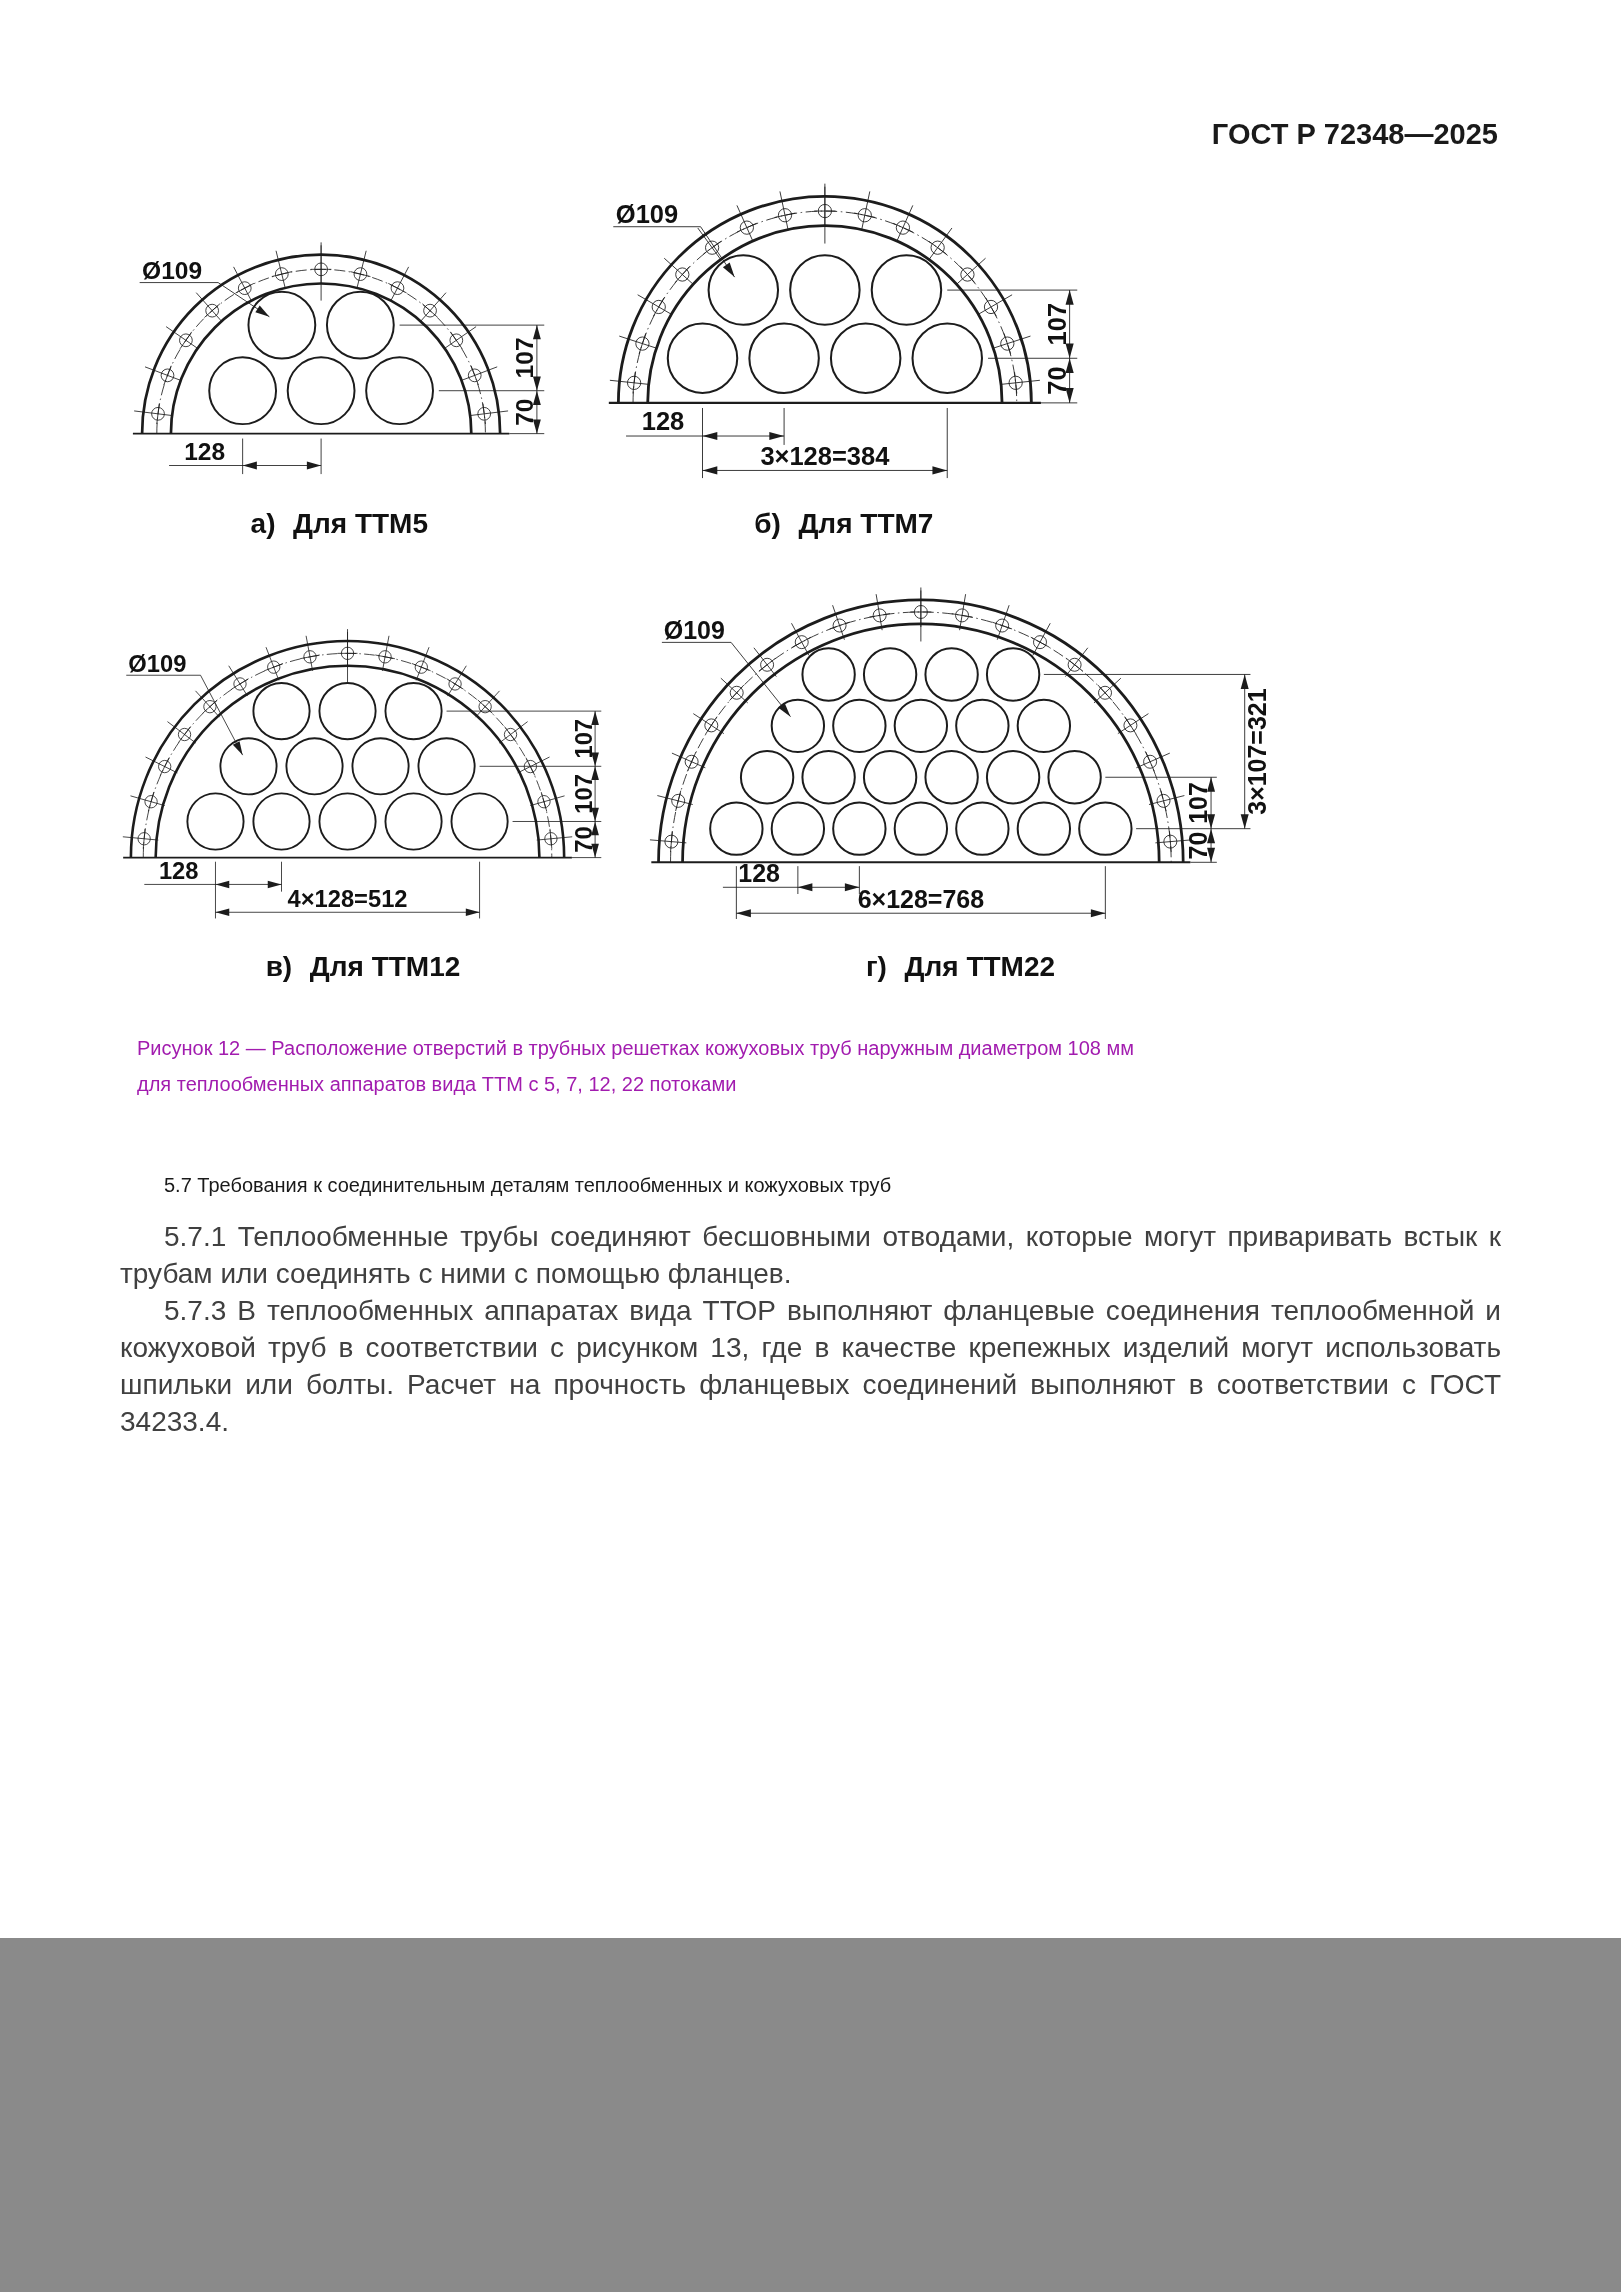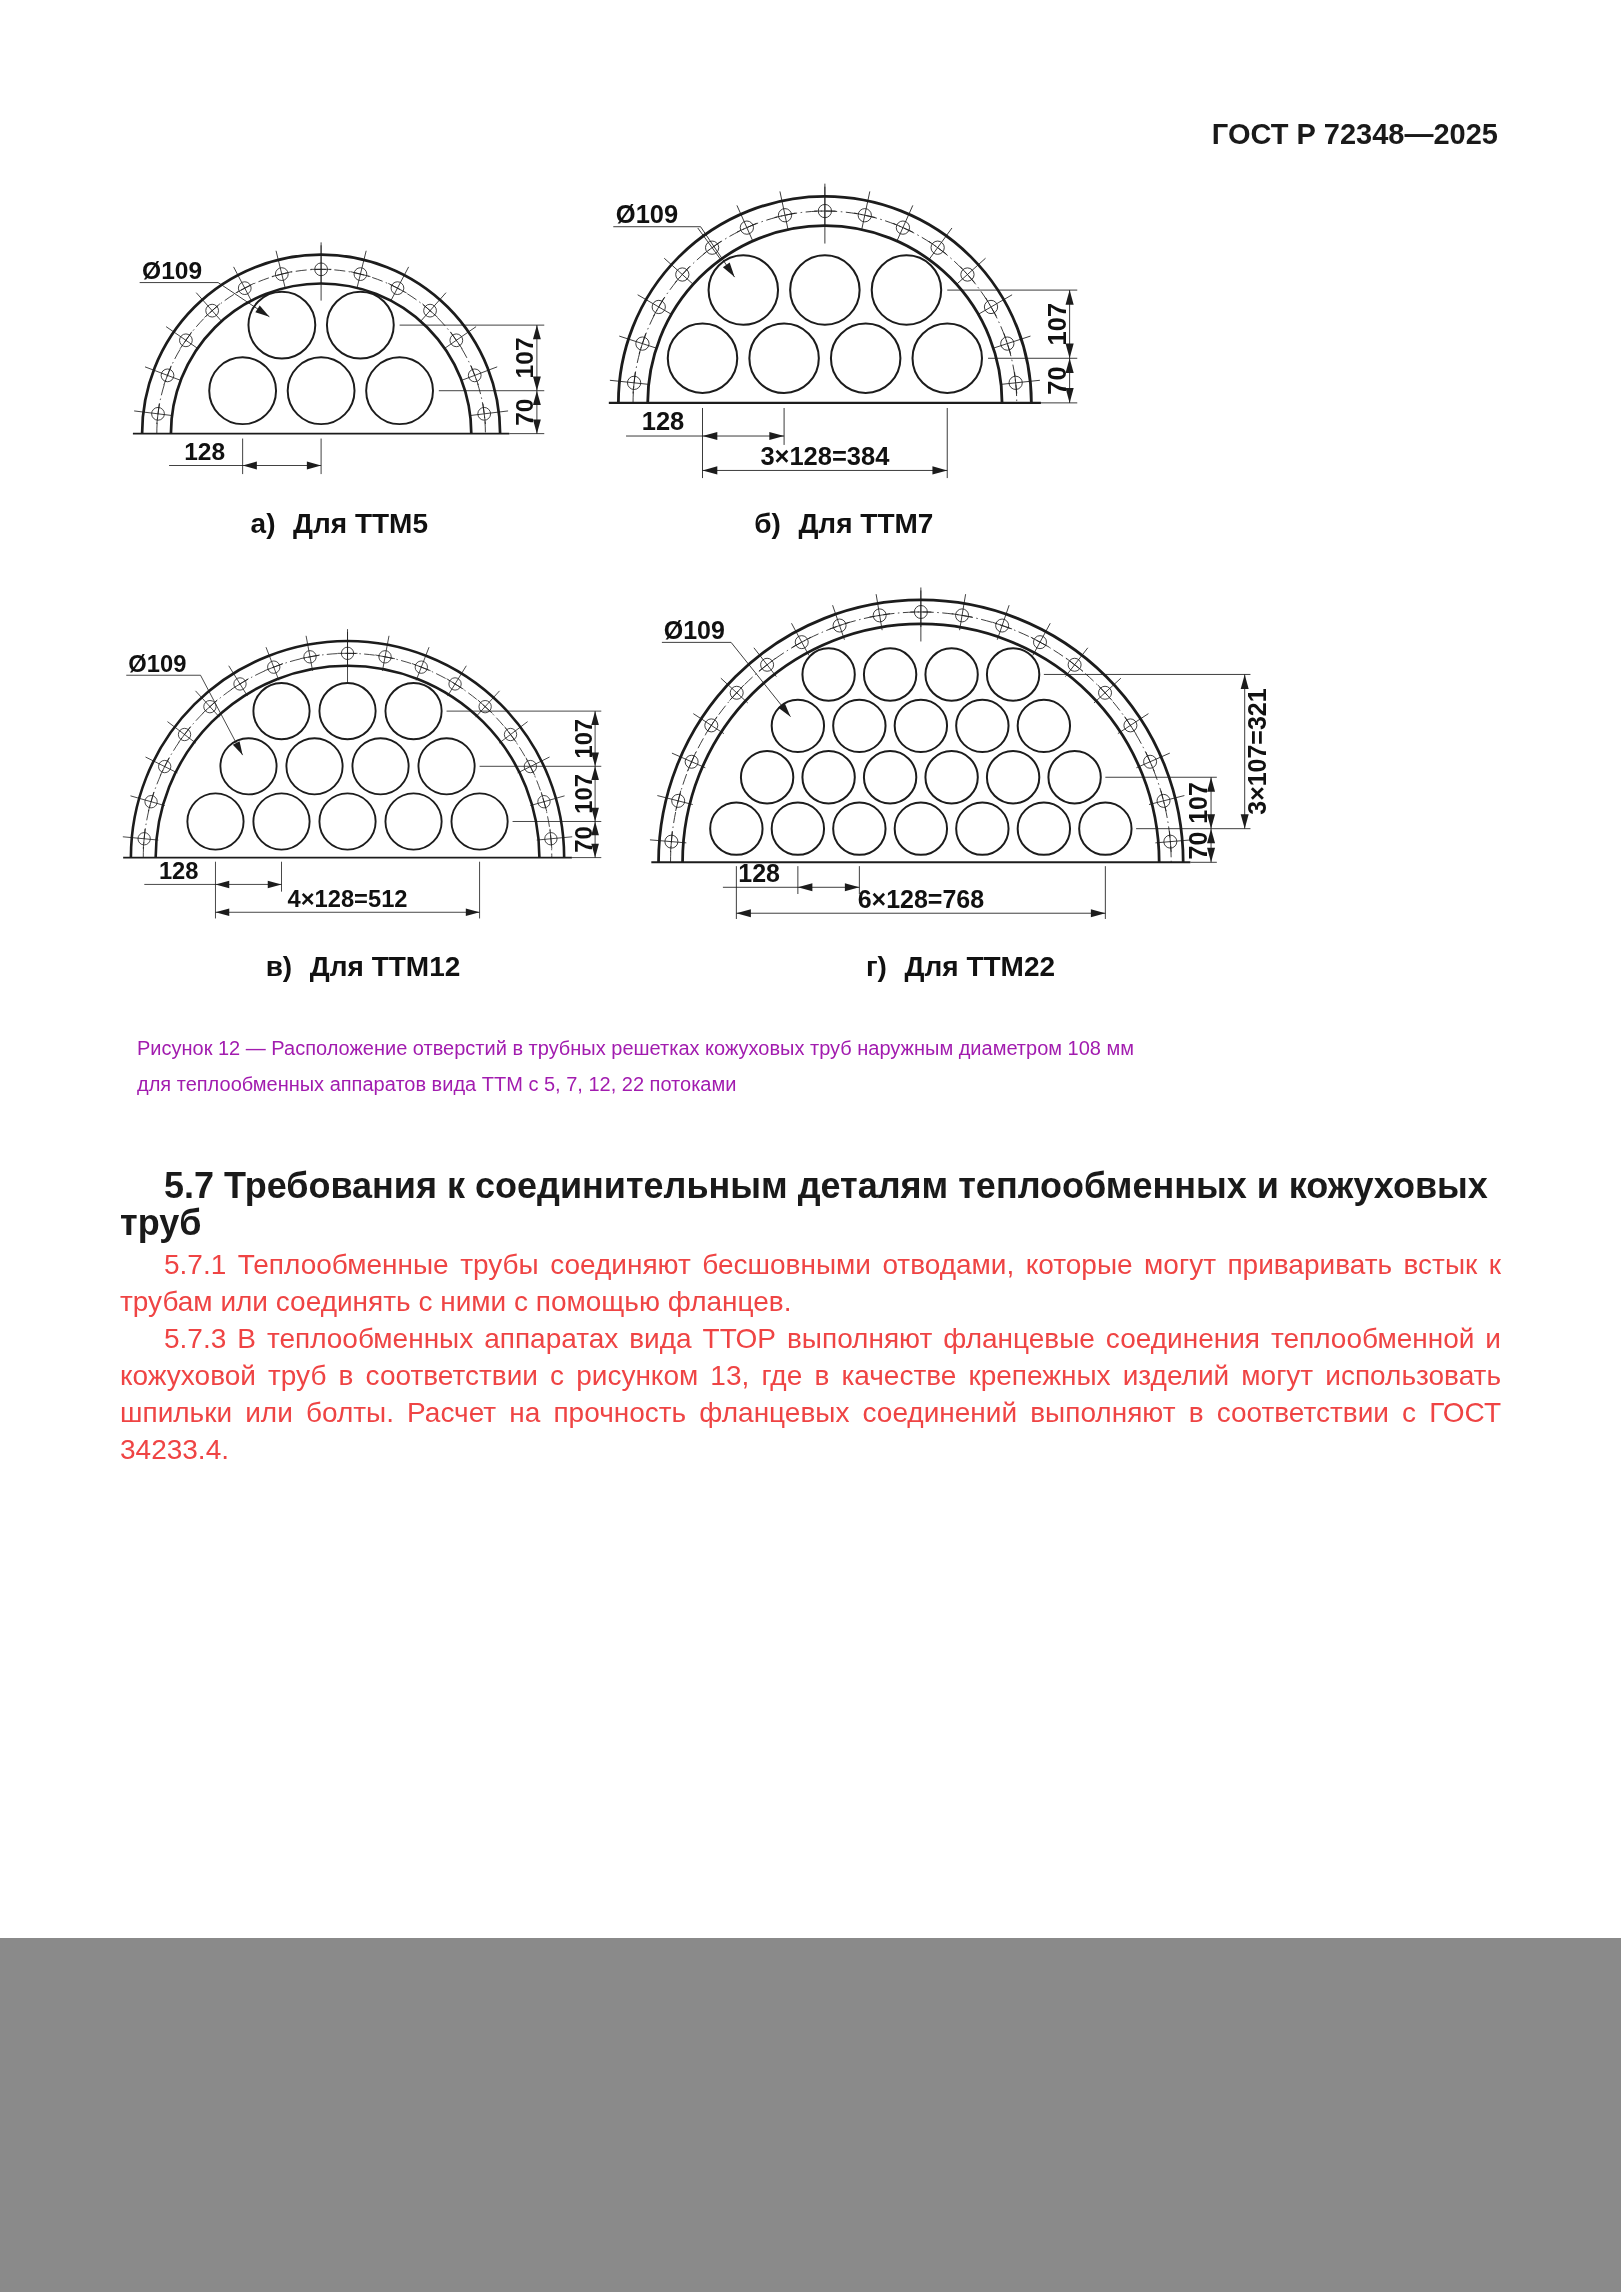--- a/index.html
+++ b/index.html
@@ -27,26 +27,26 @@
   #svg-c { width:490px; height:305px; }
   #svg-d { width:627px; height:344px; }
   .fig-cap { margin-top:25.5px; font-size:28px; color:#111;font-weight:bold; }
   .fig-cap .ltr { margin-right:17.6px; }
   .ris-caption {
     margin:47px 137px 0 137px; text-align:left;
     font-size:20px; line-height:36px; color:#a21caf;
   }
   .section { margin:65px 120px 0 120px; }
   .sec-heading {
-    font-size:36px; font-weight:bold; text-indent:44px;
-    margin-bottom:5px; line-height:37px;
+    font-size:20px; font-weight:normal; text-indent:44px;
+    margin-bottom:14px; line-height:37px;
   }
   .para {
     font-size:28px; line-height:37px; text-align:justify;
-    text-indent:44px; color:#ef4444;
+    text-indent:44px; color:#404040;
   }
   .page-number {
     position:absolute; top:2105px; right:117px; font-size:28px; color:#111;
   }
 </style>
 </head>
 <body>
 
 <div class="page">
 

